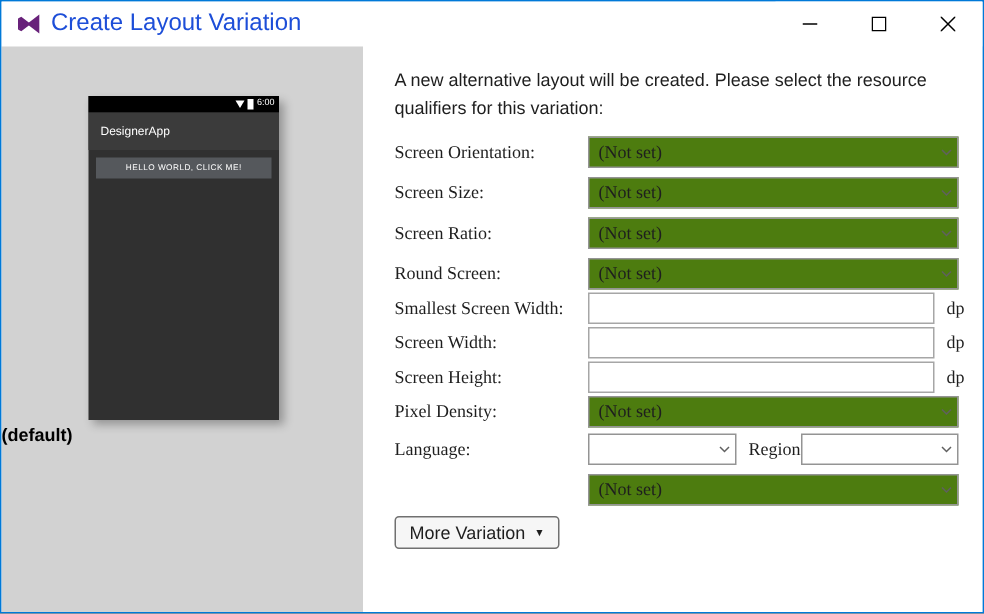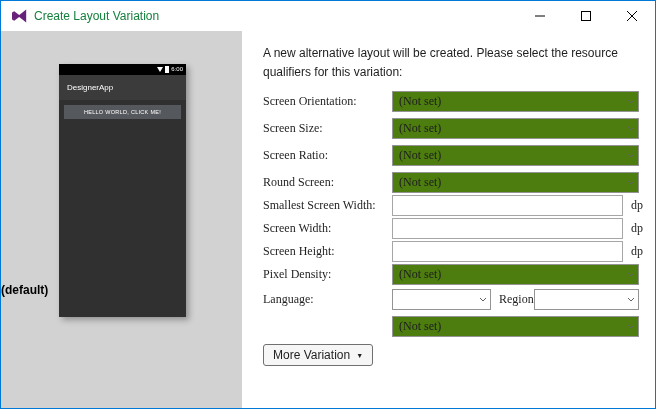--- a/index.html
+++ b/index.html
@@ -4,27 +4,27 @@
 <style>
   html,body{margin:0;padding:0;background:#555;}
   .window{
     position:relative;width:656px;height:409px;box-sizing:border-box;
     border:1px solid #0079d8;background:#fff;overflow:hidden;
     font-family:"Liberation Sans",sans-serif;font-size:12px;color:#1e1e1e;
   }
   
   .titlebar{height:30px;display:flex;align-items:center;background:#fff;}
   .vs-logo{margin:0 7px 0 10px;width:16px;height:16px;flex:0 0 auto;}
-  .win-title{font-size:12px;color:#15803d;white-space:nowrap;}
+  .win-title{font-size:16px;color:#1d4ed8;white-space:nowrap;}
   .win-controls{margin-left:auto;display:flex;height:30px;}
   .ctrl{width:46px;height:30px;display:flex;align-items:center;justify-content:center;background:#fff;border:0;padding:0;cursor:default;}
   .ctrl svg{display:block;}
   
   .left-panel{position:absolute;top:30px;left:0;bottom:0;width:241px;background:#d2d2d2;}
-  .phone{position:absolute;left:58px;top:33px;width:127px;height:253px;background:#303030;box-shadow:3px 3px 6px rgba(0,0,0,0.30);}
+  .phone{position:absolute;left:58px;top:33px;width:127px;height:216px;background:#303030;box-shadow:3px 3px 6px rgba(0,0,0,0.30);}
   .statusbar{height:11px;background:#000;display:flex;align-items:center;justify-content:flex-end;gap:2px;padding:0 3px;color:#fff;font-size:6px;line-height:11px;}
   .wifi{width:0;height:0;border-left:3px solid transparent;border-right:3px solid transparent;border-top:5px solid #fff;}
   .battery{width:4px;height:7px;background:#fff;}
   .appbar{height:25px;background:#3b3b3b;display:flex;align-items:center;padding-left:8px;color:#fff;font-size:8px;}
   .android-btn{margin:5px 5px 0;height:14px;background:#55585c;color:#fff;font-size:5.5px;letter-spacing:.3px;display:flex;align-items:center;justify-content:center;white-space:nowrap;overflow:hidden;}
   .preview-caption{position:absolute;top:252px;left:0;width:100%;text-align:left;font-weight:bold;color:#000;}
   
   .right-panel{position:absolute;top:30px;left:241px;right:0;bottom:0;background:#fff;}
   .instructions{position:absolute;left:21px;top:13px;width:386px;line-height:19px;}
   .frow{position:absolute;left:21px;height:21px;width:376px;font-family:Liberation Serif, serif;}

